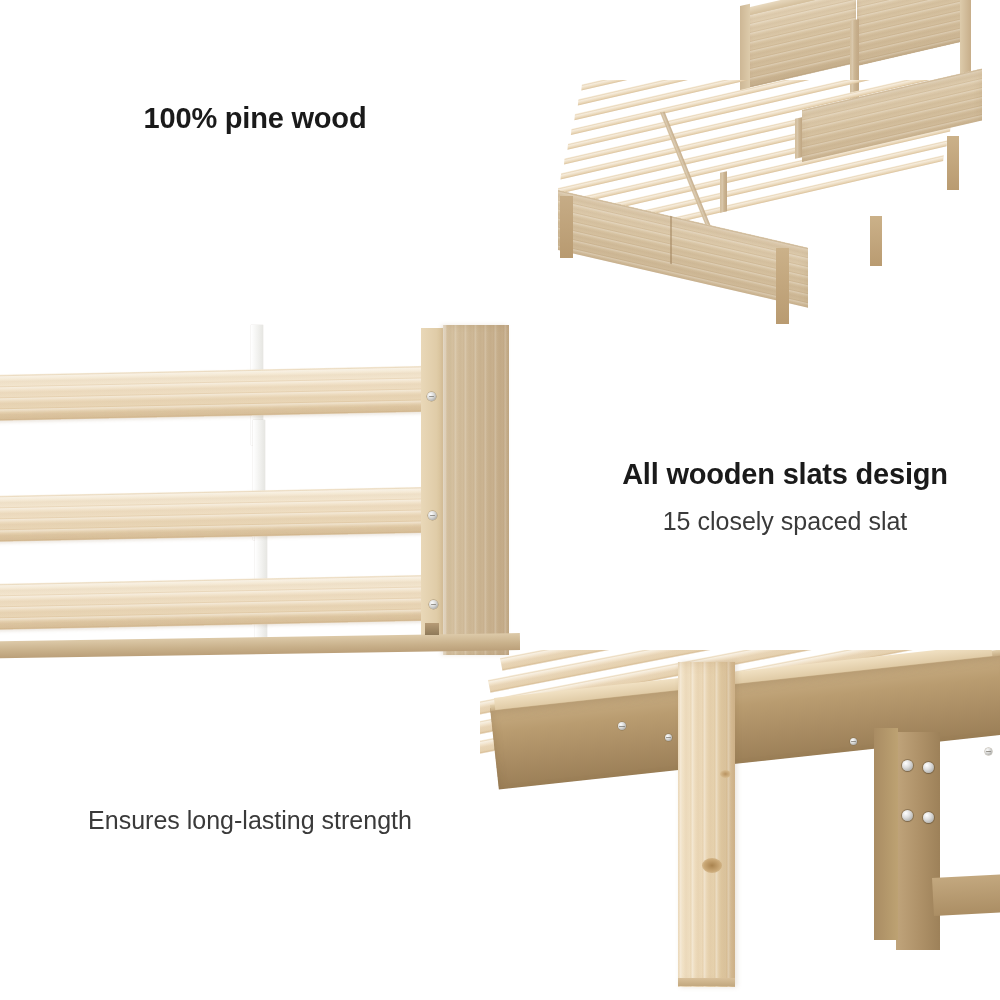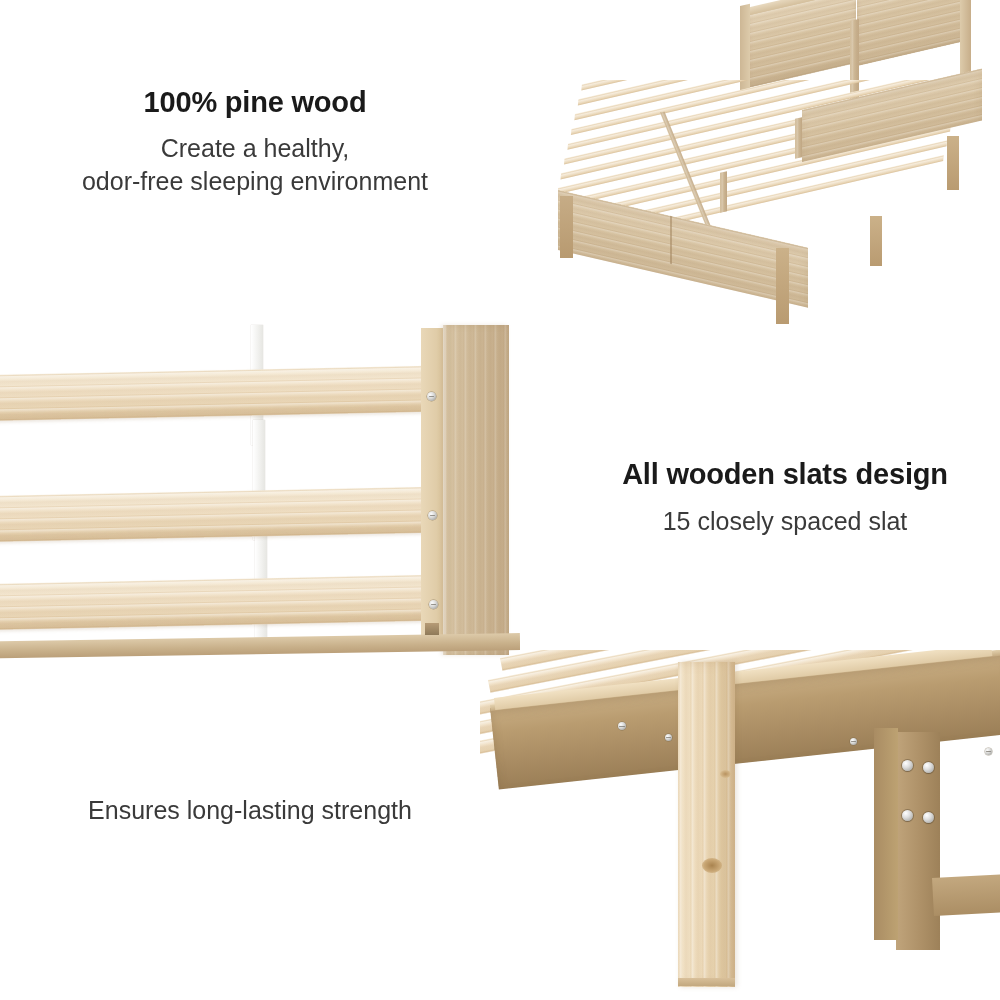--- a/index.html
+++ b/index.html
@@ -19,31 +19,31 @@
     color:#1a1a1a;
     letter-spacing:-0.2px;
     white-space:nowrap;
   }
   .subline{
     color:#3a3a3a;
     font-weight:400;
     line-height:1.32;
   }
 
-  #tb-pine{left:10px;top:86px;width:490px;}
+  #tb-pine{left:10px;top:102px;width:490px;}
   #tb-pine .headline{font-size:29px;}
   #tb-pine .subline{font-size:25px;margin-top:13px;}
 
   #tb-slats{left:560px;top:458px;width:450px;}
   #tb-slats .headline{font-size:29px;}
   #tb-slats .subline{font-size:25px;margin-top:14px;}
 
   #tb-legs{left:5px;top:790px;width:490px;}
   #tb-legs .headline{font-size:29px;}
-  #tb-legs .subline{font-size:25px;margin-top:4px;}
+  #tb-legs .subline{font-size:25px;margin-top:14px;}
 
   
   .wood{position:absolute;}
 
   
   .oak-h{
     background:
       repeating-linear-gradient(to bottom,
         rgba(255,255,255,0.00) 0px,
         rgba(160,126,84,0.14) 1px,
@@ -269,24 +269,20 @@
     <div class="bolt" style="left:422px;top:160px;width:11px;height:11px;"></div>
     <div class="bolt" style="left:443px;top:162px;width:11px;height:11px;"></div>
 
     <div class="wood darkoak" style="left:452px;top:228px;width:80px;height:38px;
                 transform:rotate(-3deg);transform-origin:left top;
                 background:linear-gradient(to bottom,#c3a87f,#ab8e64);"></div>
   </div>
 
   <div class="textblock" id="tb-pine">
     <div class="headline">100% pine wood</div>
-    <div class="subline">
-      <div>Create a healthy,</div>
-      <div>odor-free sleeping environment</div>
-    </div>
   </div>
 
   <div class="textblock" id="tb-slats">
     <div class="headline">All wooden slats design</div>
     <div class="subline">
       <div>15 closely spaced slat</div>
     </div>
   </div>
 
   <div class="textblock" id="tb-legs">

